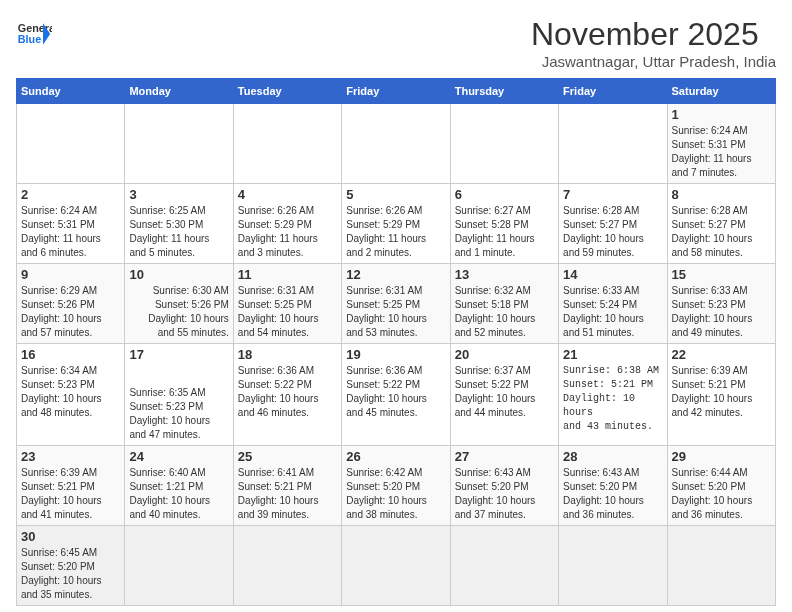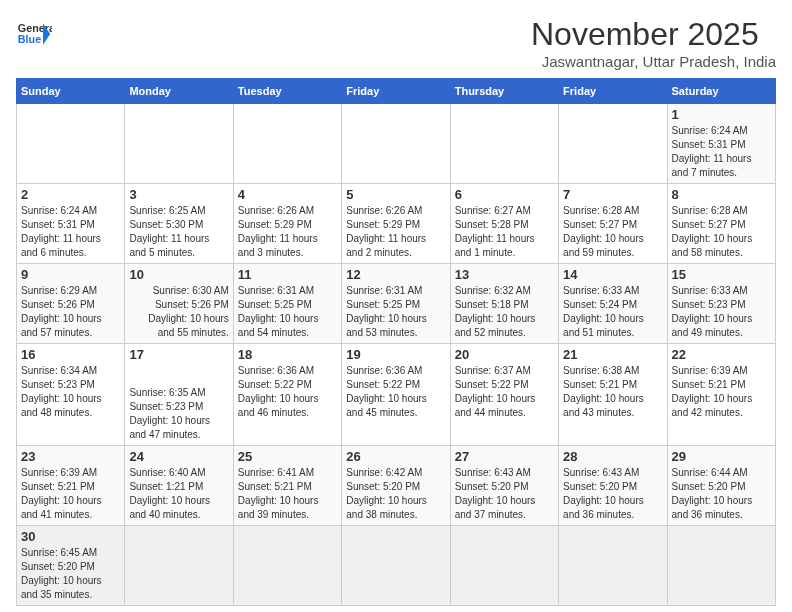--- a/index.html
+++ b/index.html
@@ -264,21 +264,21 @@
         </td>
         <td>
           <span class="day-num">20</span>
           <div class="day-info" style="white-space: pre-line;">Sunrise: 6:37 AM
 Sunset: 5:22 PM
 Daylight: 10 hours
 and 44 minutes.</div>
         </td>
         <td>
           <span class="day-num">21</span>
-          <div class="day-info" style="white-space: pre-line;">Sunrise: 6:38 AM
+          <div class="day-info" style="white-space: pre-line; font-family: Liberation Mono, monospace;">Sunrise: 6:38 AM
 Sunset: 5:21 PM
 Daylight: 10 hours
 and 43 minutes.</div>
         </td>
         <td>
           <span class="day-num">22</span>
           <div class="day-info" style="white-space: pre-line;">Sunrise: 6:39 AM
 Sunset: 5:21 PM
 Daylight: 10 hours
 and 42 minutes.</div>

